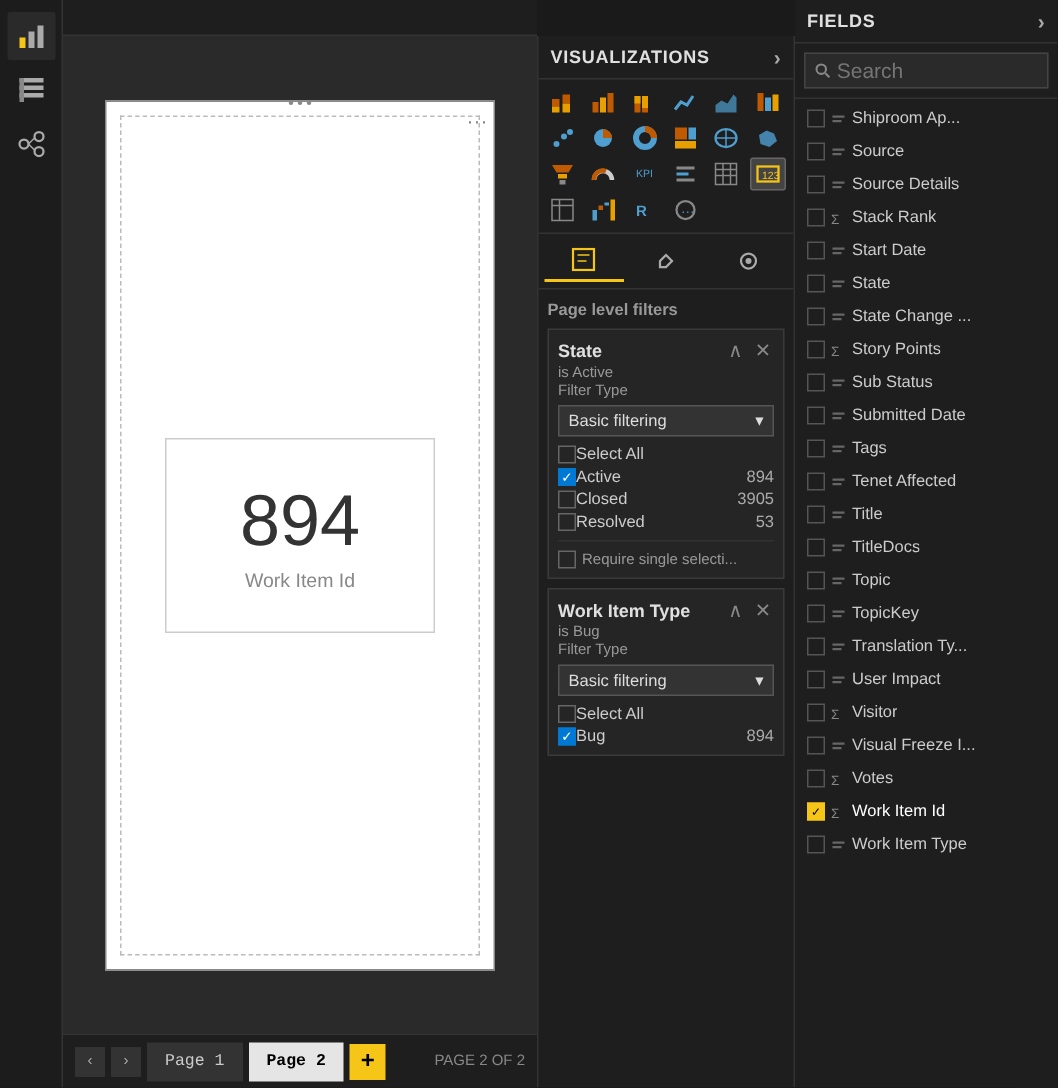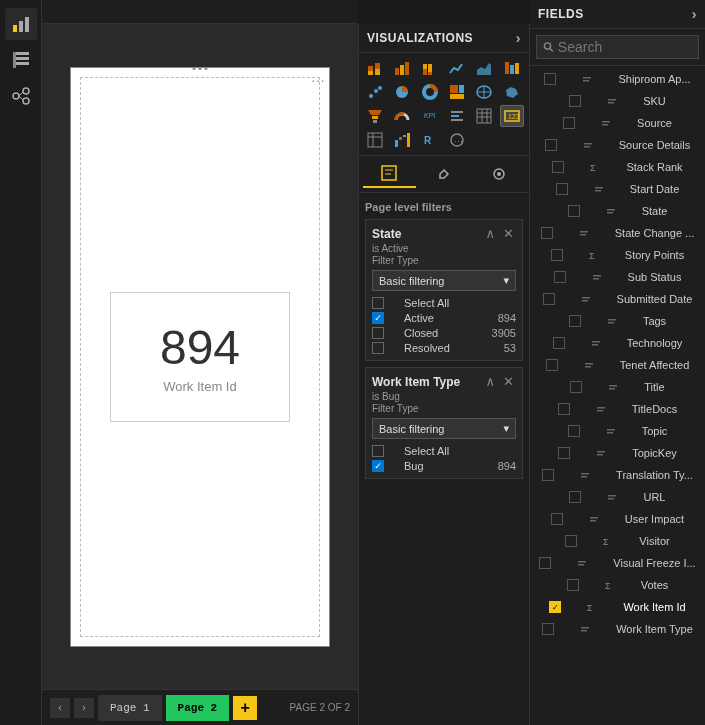--- a/index.html
+++ b/index.html
@@ -184,21 +184,21 @@
       border: none;
       color: #ccc;
       cursor: pointer;
       font-size: 11px;
       display: flex;
       align-items: center;
       font-family: Liberation Mono, monospace;
     }
 
     .page-tab.active {
-      background: #22c55e;
+      background: #e5e5e5;
       color: #000;
       font-weight: 600;
     }
 
     .add-page-btn {
       width: 24px;
       height: 24px;
       background: #f5c518;
       border: none;
       color: #000;
@@ -382,21 +382,21 @@
 
     .filter-options {
       display: flex;
       flex-direction: column;
       gap: 3px;
     }
 
     .filter-option {
       display: flex;
       align-items: center;
-      gap: 20px;
+      gap: 0;
       font-size: 11px;
       color: #ccc;
     }
 
     .filter-option-count {
       margin-left: auto;
       color: #aaa;
     }
 
     .checkbox {
@@ -471,24 +471,23 @@
     .fields-list {
       flex: 1;
       overflow-y: auto;
       padding: 2px 0;
     }
 
     .field-item {
       display: flex;
       align-items: center;
       padding: 3px 8px;
-      gap: 24px;
+      gap: 2px;
       cursor: pointer;
       min-height: 22px;
-      justify-content: center;
     }
 
     .field-checkbox {
       width: 12px;
       height: 12px;
       border: 1px solid #555;
       background: transparent;
       flex-shrink: 0;
       display: flex;
       align-items: center;
@@ -812,20 +811,24 @@
               <div class="checkbox"></div>
               <span>Closed</span>
               <span class="filter-option-count">3905</span>
             </div>
             <div class="filter-option">
               <div class="checkbox"></div>
               <span>Resolved</span>
               <span class="filter-option-count">53</span>
             </div>
           </div>
+          <div class="require-single">
+            <div class="checkbox"></div>
+            <span>Require single selecti...</span>
+          </div>
         </div>
 
         <div class="filter-card">
           <div class="filter-card-header">
             <span class="filter-card-title">Work Item Type</span>
             <div class="filter-card-actions">
               <button class="filter-action-btn">∧</button>
               <button class="filter-action-btn">✕</button>
             </div>
           </div>
@@ -877,30 +880,20 @@
             <span class="field-name">Shiproom Ap...</span>
           </div>
           <div class="field-item">
             <div class="field-checkbox"></div>
             <div class="field-type-icon">
               <svg width="10" height="10" viewBox="0 0 10 10">
                 <rect x="1" y="3" width="8" height="1.5" fill="#666"></rect>
                 <rect x="1" y="6" width="6" height="1.5" fill="#666"></rect>
               </svg>
             </div>
-            <span class="field-name">SKU</span>
-          </div>
-          <div class="field-item">
-            <div class="field-checkbox"></div>
-            <div class="field-type-icon">
-              <svg width="10" height="10" viewBox="0 0 10 10">
-                <rect x="1" y="3" width="8" height="1.5" fill="#666"></rect>
-                <rect x="1" y="6" width="6" height="1.5" fill="#666"></rect>
-              </svg>
-            </div>
             <span class="field-name">Source</span>
           </div>
           <div class="field-item">
             <div class="field-checkbox"></div>
             <div class="field-type-icon">
               <svg width="10" height="10" viewBox="0 0 10 10">
                 <rect x="1" y="3" width="8" height="1.5" fill="#666"></rect>
                 <rect x="1" y="6" width="6" height="1.5" fill="#666"></rect>
               </svg>
             </div>
@@ -985,30 +978,20 @@
             <span class="field-name">Tags</span>
           </div>
           <div class="field-item">
             <div class="field-checkbox"></div>
             <div class="field-type-icon">
               <svg width="10" height="10" viewBox="0 0 10 10">
                 <rect x="1" y="3" width="8" height="1.5" fill="#666"></rect>
                 <rect x="1" y="6" width="6" height="1.5" fill="#666"></rect>
               </svg>
             </div>
-            <span class="field-name">Technology</span>
-          </div>
-          <div class="field-item">
-            <div class="field-checkbox"></div>
-            <div class="field-type-icon">
-              <svg width="10" height="10" viewBox="0 0 10 10">
-                <rect x="1" y="3" width="8" height="1.5" fill="#666"></rect>
-                <rect x="1" y="6" width="6" height="1.5" fill="#666"></rect>
-              </svg>
-            </div>
             <span class="field-name">Tenet Affected</span>
           </div>
           <div class="field-item">
             <div class="field-checkbox"></div>
             <div class="field-type-icon">
               <svg width="10" height="10" viewBox="0 0 10 10">
                 <rect x="1" y="3" width="8" height="1.5" fill="#666"></rect>
                 <rect x="1" y="6" width="6" height="1.5" fill="#666"></rect>
               </svg>
             </div>
@@ -1046,30 +1029,20 @@
           </div>
           <div class="field-item">
             <div class="field-checkbox"></div>
             <div class="field-type-icon">
               <svg width="10" height="10" viewBox="0 0 10 10">
                 <rect x="1" y="3" width="8" height="1.5" fill="#666"></rect>
                 <rect x="1" y="6" width="6" height="1.5" fill="#666"></rect>
               </svg>
             </div>
             <span class="field-name">Translation Ty...</span>
-          </div>
-          <div class="field-item">
-            <div class="field-checkbox"></div>
-            <div class="field-type-icon">
-              <svg width="10" height="10" viewBox="0 0 10 10">
-                <rect x="1" y="3" width="8" height="1.5" fill="#666"></rect>
-                <rect x="1" y="6" width="6" height="1.5" fill="#666"></rect>
-              </svg>
-            </div>
-            <span class="field-name">URL</span>
           </div>
           <div class="field-item">
             <div class="field-checkbox"></div>
             <div class="field-type-icon">
               <svg width="10" height="10" viewBox="0 0 10 10">
                 <rect x="1" y="3" width="8" height="1.5" fill="#666"></rect>
                 <rect x="1" y="6" width="6" height="1.5" fill="#666"></rect>
               </svg>
             </div>
             <span class="field-name">User Impact</span>

